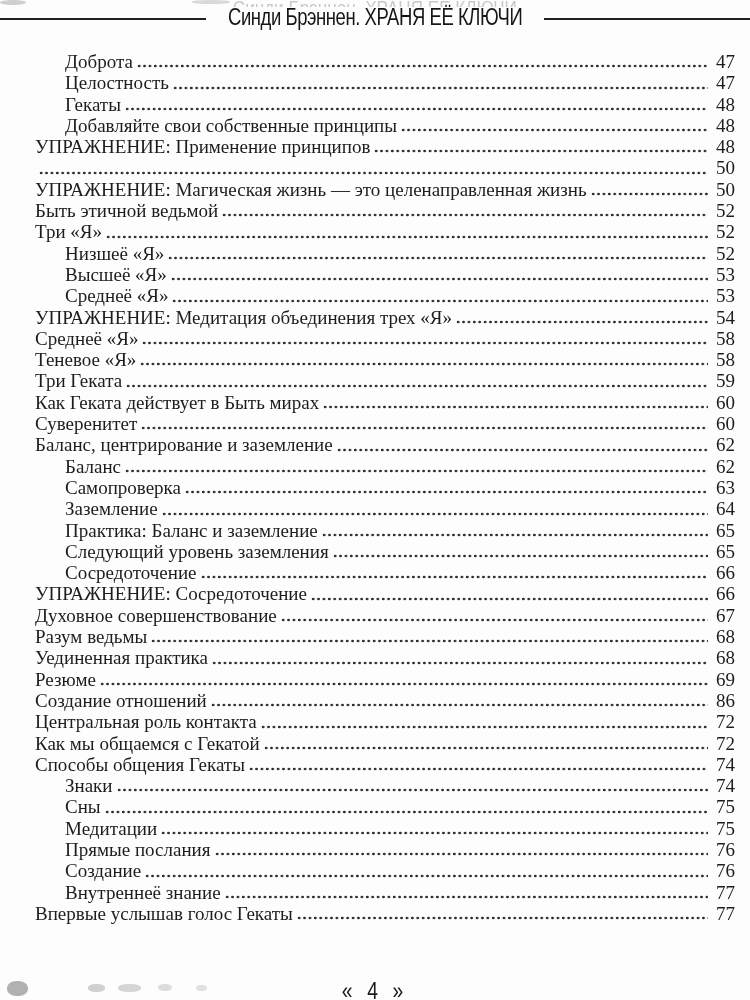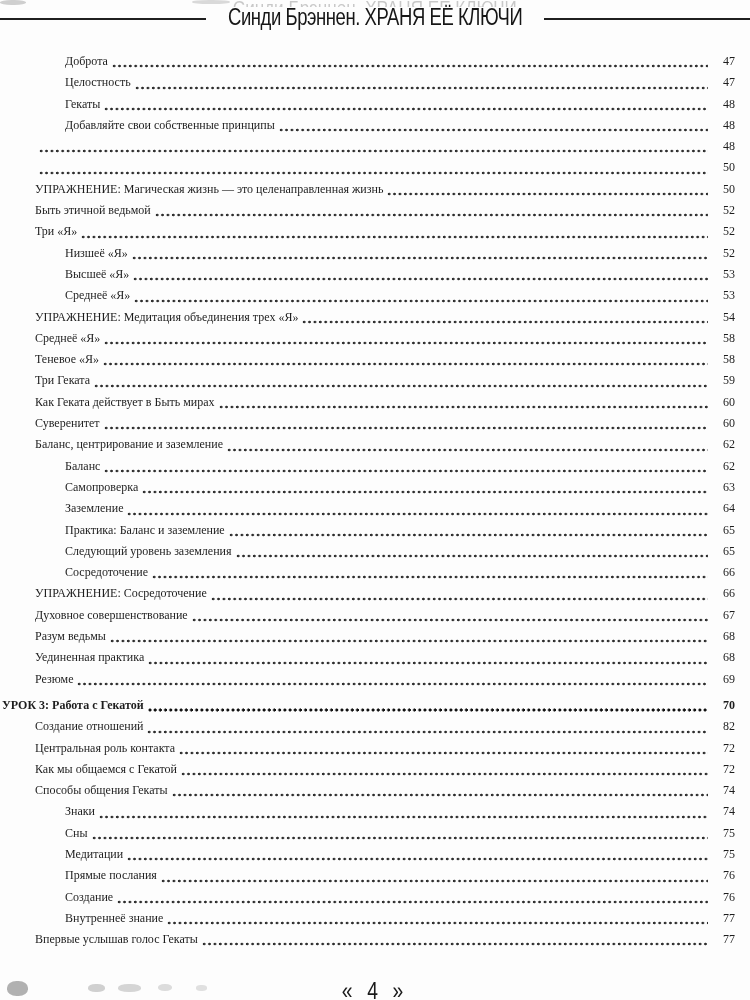--- a/index.html
+++ b/index.html
@@ -51,21 +51,21 @@
 
   .smudge { position: absolute; pointer-events: none; border-radius: 45%; }
 
   
   .toc {
     position: absolute; top: 51px; left: 0; right: 0;
     padding-right: 15px;
   }
   .row {
     display: flex; align-items: flex-start;
-    font-size: 12px; line-height: 21.3px;
+    font-size: 19px; line-height: 21.3px;
     white-space: nowrap;
   }
   .row.lvl0 { padding-left: 2px;  font-weight: bold; margin-top: 5px; }
   .row.lvl1 { padding-left: 35px; }
   .row.lvl2 { padding-left: 65px; }
   .row .title { flex: 0 0 auto; }
   .row .leader {
     flex: 1 1 auto; min-width: 12px;
     align-self: flex-end;
     height: 4px; margin: 0 3px 4px 4px;
@@ -125,20 +125,21 @@
     <span class="page">48</span>
   </div>
 
   <div class="row lvl2">
     <span class="title">Добавляйте свои собственные принципы</span>
     <span class="leader"></span>
     <span class="page">48</span>
   </div>
 
   <div class="row lvl1">
+    <span class="title">УПРАЖНЕНИЕ: Применение принципов</span>
     <span class="leader"></span>
     <span class="page">48</span>
   </div>
 
   <div class="row lvl1">
     <span class="leader"></span>
     <span class="page">50</span>
   </div>
 
   <div class="row lvl1">
@@ -278,30 +279,25 @@
     <span class="leader"></span>
     <span class="page">68</span>
   </div>
 
   <div class="row lvl1">
     <span class="title">Резюме</span>
     <span class="leader"></span>
     <span class="page">69</span>
   </div>
 
-  <div class="row lvl0">
-    <span class="title">УРОК 3: Работа с Гекатой</span>
-    <span class="leader"></span>
-    <span class="page">70</span>
-  </div>
 
   <div class="row lvl1">
     <span class="title">Создание отношений</span>
     <span class="leader"></span>
-    <span class="page">82</span>
+    <span class="page">86</span>
   </div>
 
   <div class="row lvl1">
     <span class="title">Центральная роль контакта</span>
     <span class="leader"></span>
     <span class="page">72</span>
   </div>
 
   <div class="row lvl1">
     <span class="title">Как мы общаемся с Гекатой</span>

